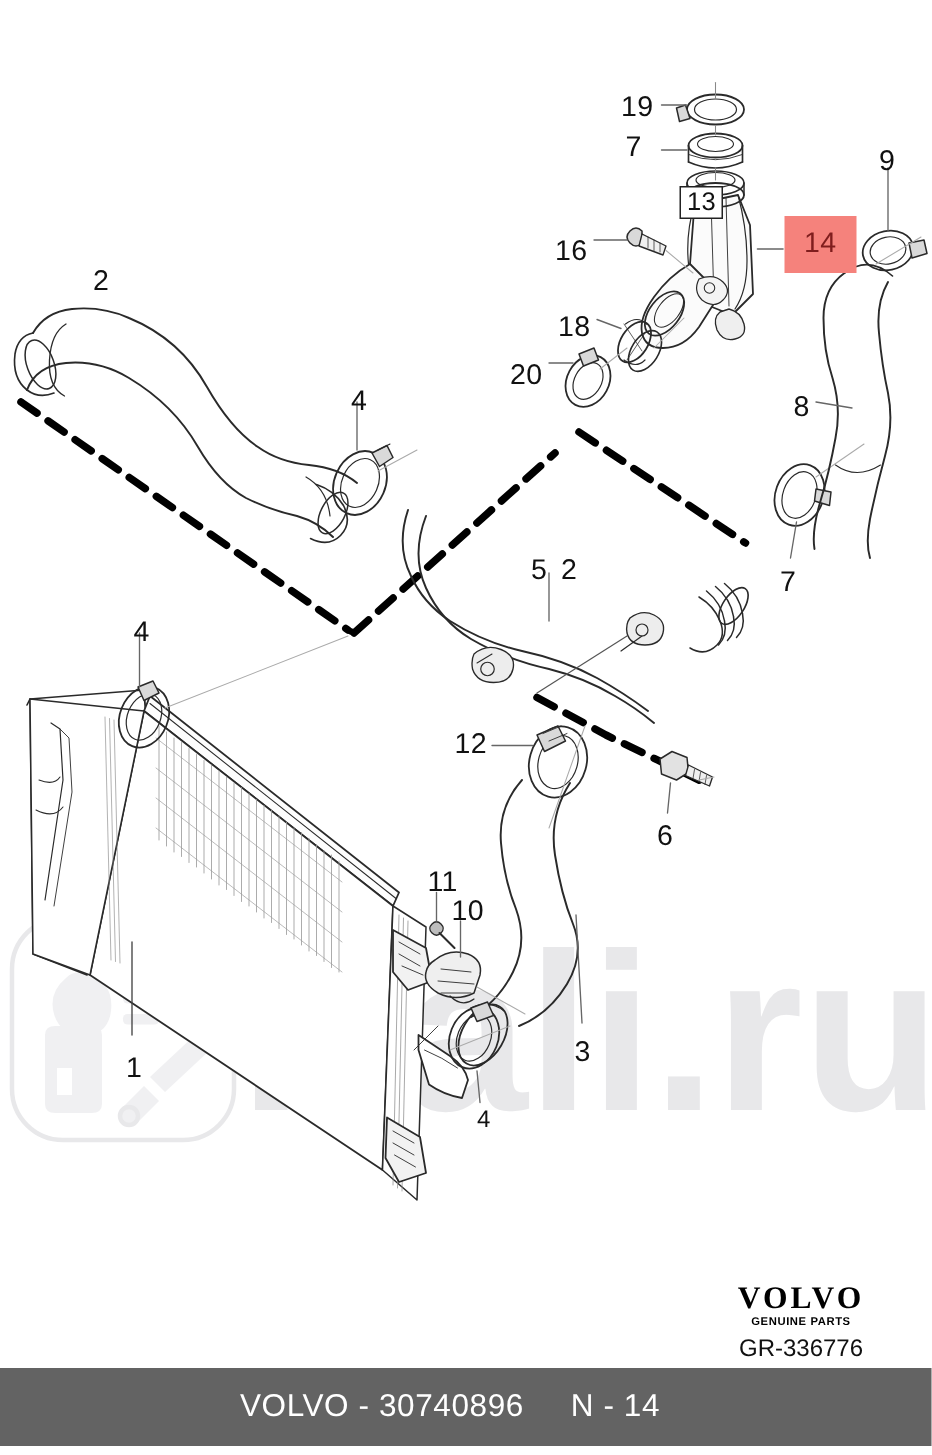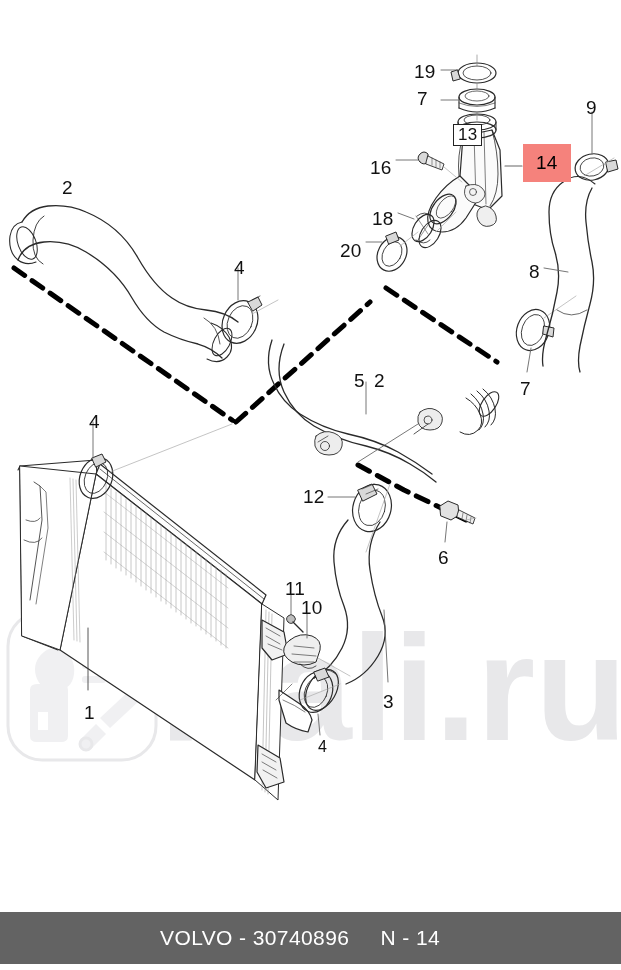--- a/index.html
+++ b/index.html
@@ -23,21 +23,21 @@
   }
   .callout.boxed{
     border:1.4px solid #222;
     padding:1px 4px 2px 4px;
     font-size:17px;line-height:17px;
     background:#fff;
     margin-left:44px;
   }
   .callout.highlight{
     background:#f5827c;
-    color:#000000;
+    color:#7f1d1d;
     padding:9px 13px 10px 13px;
     font-size:19px;line-height:19px;
   }
 
   
   #footer-bar{
     position:absolute;left:0;top:912px;width:621px;height:52px;
     background:#636363;z-index:8;
     display:flex;align-items:center;
   }
@@ -397,18 +397,23 @@
   <div class="callout" style="left:520px;top:379px">7</div>
   <div class="callout" style="left:89px;top:412px">4</div>
   <div class="callout" style="left:303px;top:487px">12</div>
   <div class="callout" style="left:438px;top:548px">6</div>
   <div class="callout" style="left:285px;top:579px">11</div>
   <div class="callout" style="left:301px;top:598px">10</div>
   <div class="callout" style="left:383px;top:692px">3</div>
   <div class="callout" style="left:84px;top:703px">1</div>
   <div class="callout" style="left:318px;top:737px;font-size:16px">4</div>
 
+  <div id="brand">
+    <div id="brand-wordmark">VOLVO</div>
+    <div id="brand-sub">GENUINE PARTS</div>
+    <div id="brand-ref">GR-336776</div>
+  </div>
 
   <div id="footer-bar">
     <div id="footer-text">VOLVO - 30740896     N - 14</div>
   </div>
 
 </div>
 
 </body></html>

